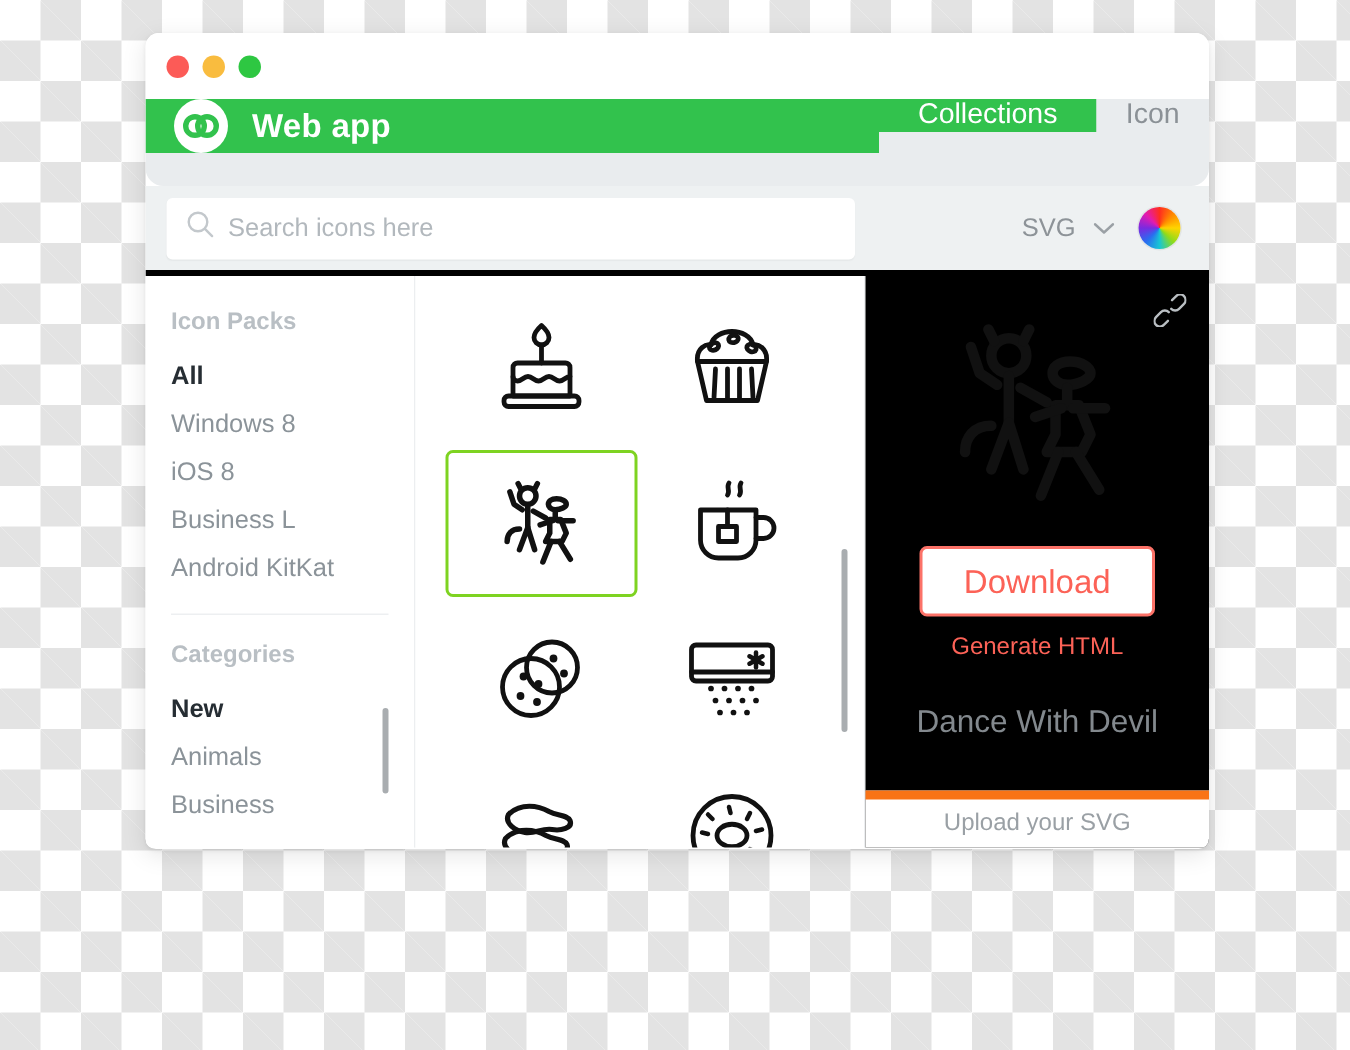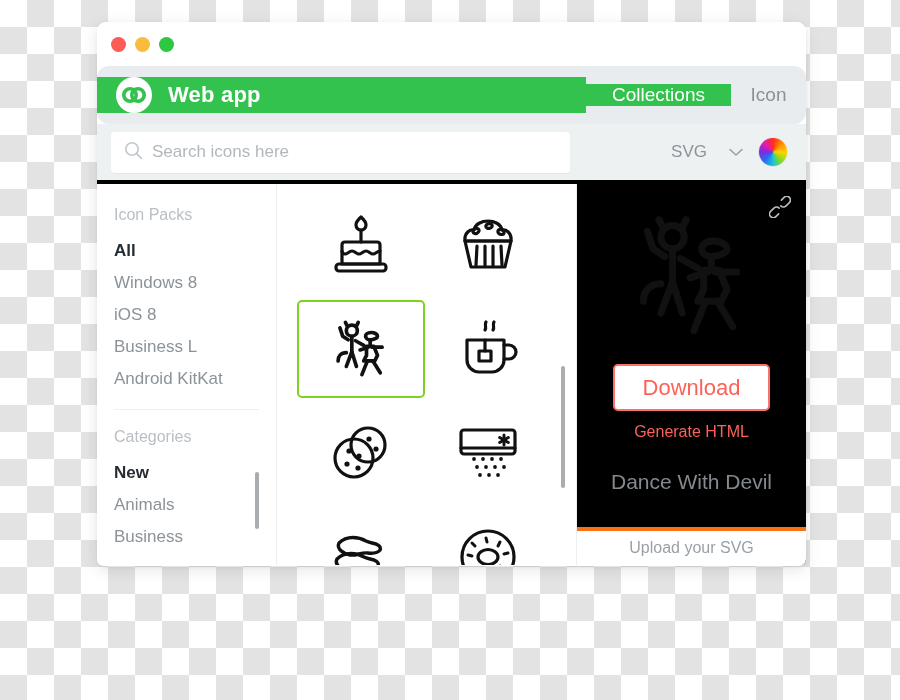--- a/index.html
+++ b/index.html
@@ -43,21 +43,21 @@
   }
   .dot { width: 15px; height: 15px; border-radius: 50%; }
   .dot.red    { background: #fc5b57; }
   .dot.yellow { background: #f9bc3f; }
   .dot.green  { background: #2ec742; }
 
   
   .appheader {
     height: 58px;
     display: flex;
-    align-items: center;
+    align-items: flex-start;
     background: #e9ecee;
     border-radius: 12px;
   }
   .brand {
     background: #32c24d;
     display: flex; align-items: center;
     padding-left: 19px;
     flex: 0 0 489px;
   }
   .logo {
@@ -112,21 +112,21 @@
     width: 100%;
   }
   .search-input::placeholder { color: #b2b8bd; }
   .fmt-area {
     flex: 1 1 auto;
     display: flex; align-items: center; justify-content: flex-end;
     gap: 16px;
     padding-right: 5px;
   }
   .fmt-select {
-    display: flex; align-items: center; gap: 22px;
+    display: flex; align-items: center; gap: 12px;
     color: #8d9398; font-size: 17px; cursor: pointer;
   }
   .colorwheel {
     width: 28px; height: 28px; border-radius: 50%;
     background: conic-gradient(from 0deg,
       #ff2d1f, #ff8a00, #ffd400, #8fdb1a, #17c6d4,
       #2a6cf0, #7a2ae0, #e31bb0, #ff2d1f);
     cursor: pointer;
     box-shadow: 0 0 0 1px rgba(0,0,0,.05);
   }
@@ -139,21 +139,21 @@
     flex: 0 0 180px;
     background: #ffffff;
     border-right: 1px solid #eceef0;
     padding: 22px 0 0 17px;
     position: relative;
     overflow: hidden;
   }
   .side-group-title {
     color: #b9bfc4;
     font-size: 16px;
-    font-weight: normal;
+    font-weight: bold;
     margin-bottom: 11px;
   }
   .side-item {
     font-size: 17px;
     color: #8b9399;
     line-height: 32px;
     cursor: pointer;
     white-space: nowrap;
   }
   .side-item.selected { color: #262d33; font-weight: bold; }
@@ -221,21 +221,21 @@
   }
   .icon-name {
     margin-top: 29px;
     color: #83898e;
     font-size: 21px;
   }
   .upload-bar {
     position: absolute;
     left: 0; right: 0; bottom: 0;
     height: 38px;
-    border-top: 4px solid #f97316;
+    border-top: 6px solid #f97316;
     display: flex; align-items: center; justify-content: center;
     color: #9aa0a5;
     font-size: 16px;
     cursor: pointer;
     background: #ffffff;
   }
 </style>
 </head>
 <body>
 

